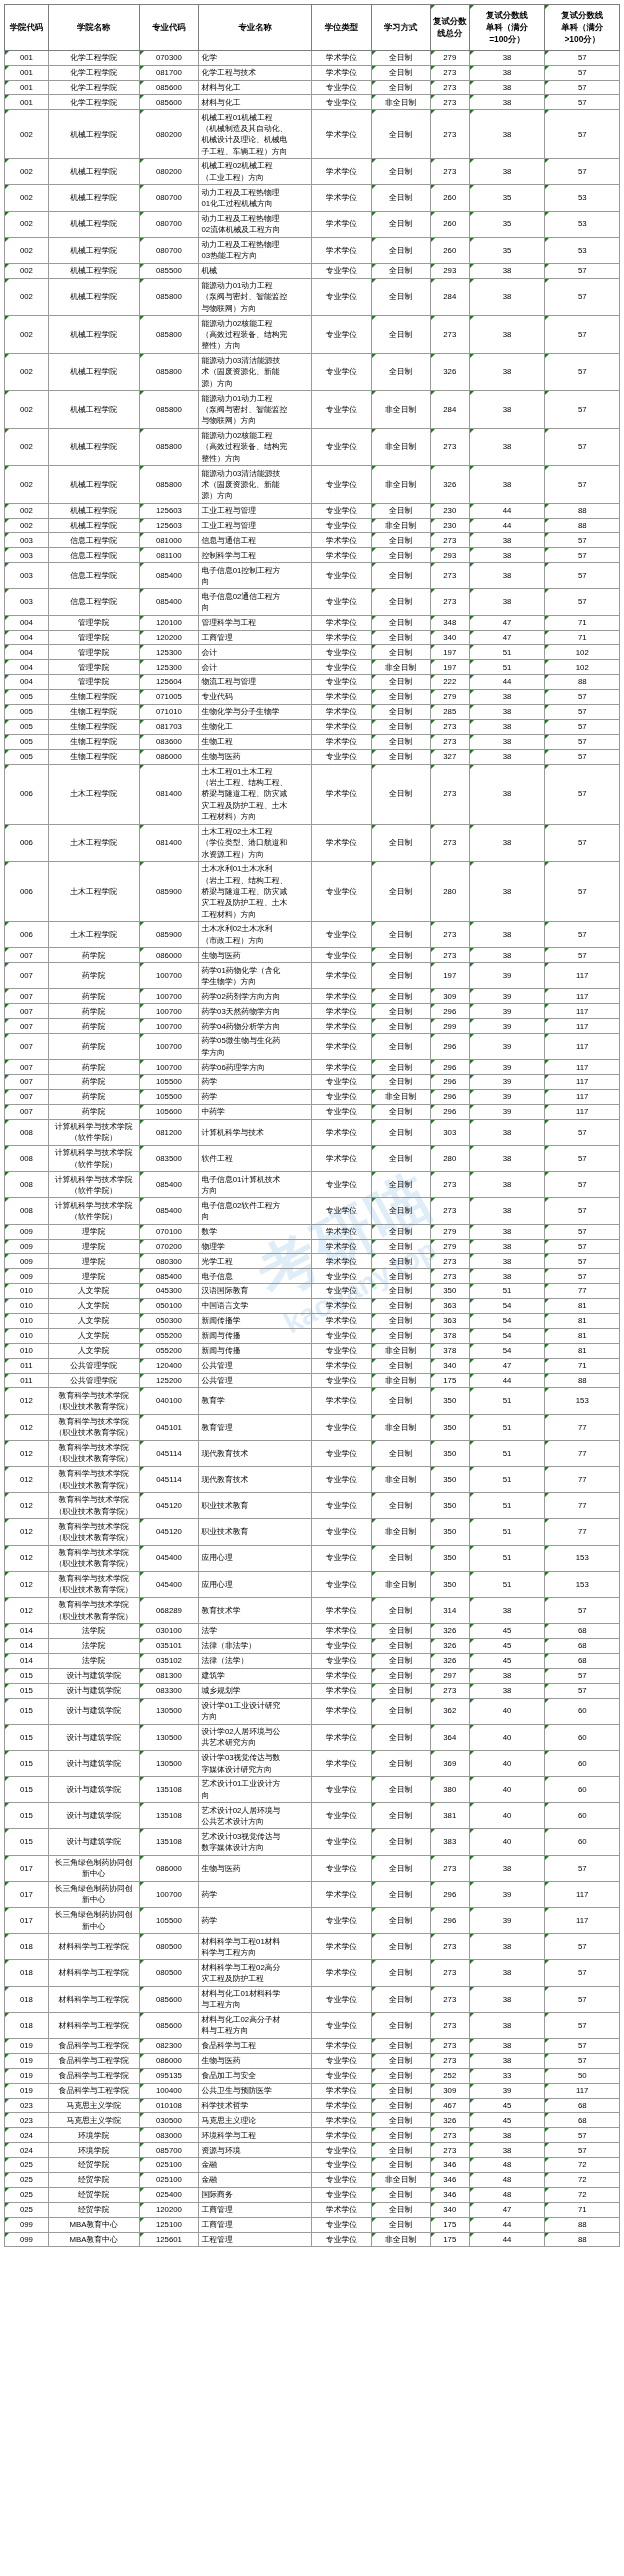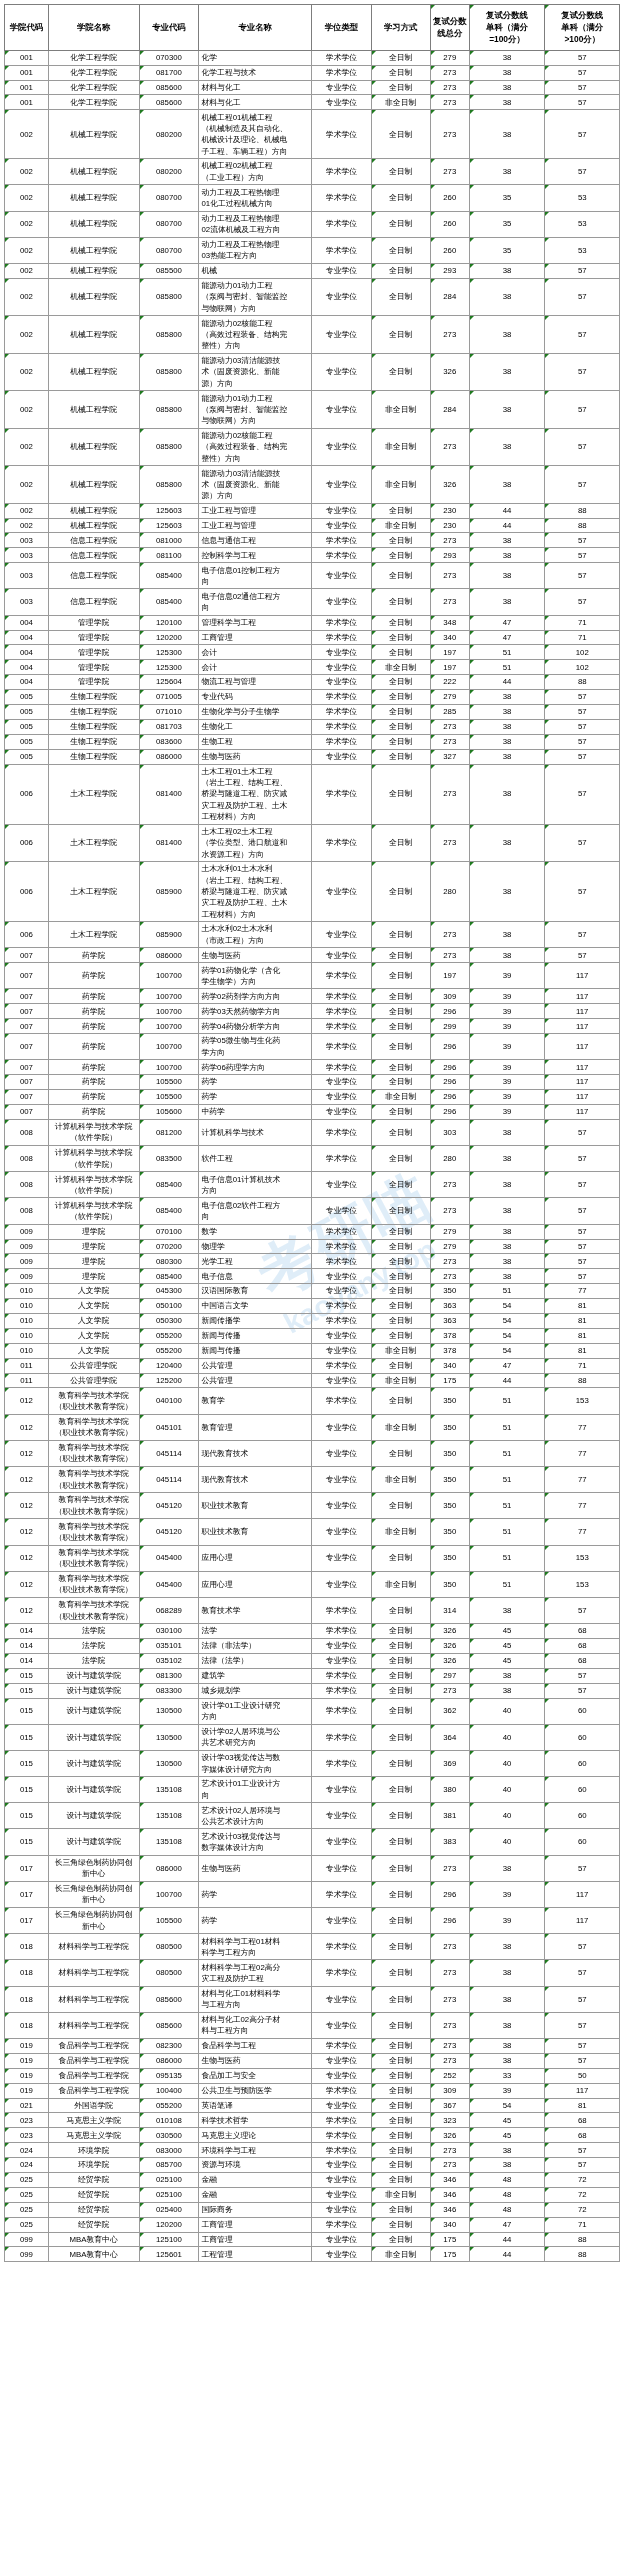--- a/index.html
+++ b/index.html
@@ -1294,38 +1294,27 @@
           <td><span>食品科学与工程学院</span></td>
           <td class="mk"><span>100400</span></td>
           <td class="maj"><span>公共卫生与预防医学</span></td>
           <td><span>学术学位</span></td>
           <td class="mk"><span>全日制</span></td>
           <td class="mk"><span>309</span></td>
           <td class="mk"><span>39</span></td>
           <td class="mk"><span>117</span></td>
         </tr>
         <tr>
-          <td class="mk"><span>021</span></td>
-          <td><span>外国语学院</span></td>
-          <td class="mk"><span>055200</span></td>
-          <td class="maj"><span>英语笔译</span></td>
-          <td><span>专业学位</span></td>
-          <td class="mk"><span>全日制</span></td>
-          <td class="mk"><span>367</span></td>
-          <td class="mk"><span>54</span></td>
-          <td class="mk"><span>81</span></td>
-        </tr>
-        <tr>
           <td class="mk"><span>023</span></td>
           <td><span>马克思主义学院</span></td>
           <td class="mk"><span>010108</span></td>
           <td class="maj"><span>科学技术哲学</span></td>
           <td><span>学术学位</span></td>
           <td class="mk"><span>全日制</span></td>
-          <td class="mk"><span>323</span></td>
+          <td class="mk"><span>467</span></td>
           <td class="mk"><span>45</span></td>
           <td class="mk"><span>68</span></td>
         </tr>
         <tr>
           <td class="mk"><span>023</span></td>
           <td><span>马克思主义学院</span></td>
           <td class="mk"><span>030500</span></td>
           <td class="maj"><span>马克思主义理论</span></td>
           <td><span>学术学位</span></td>
           <td class="mk"><span>全日制</span></td>

